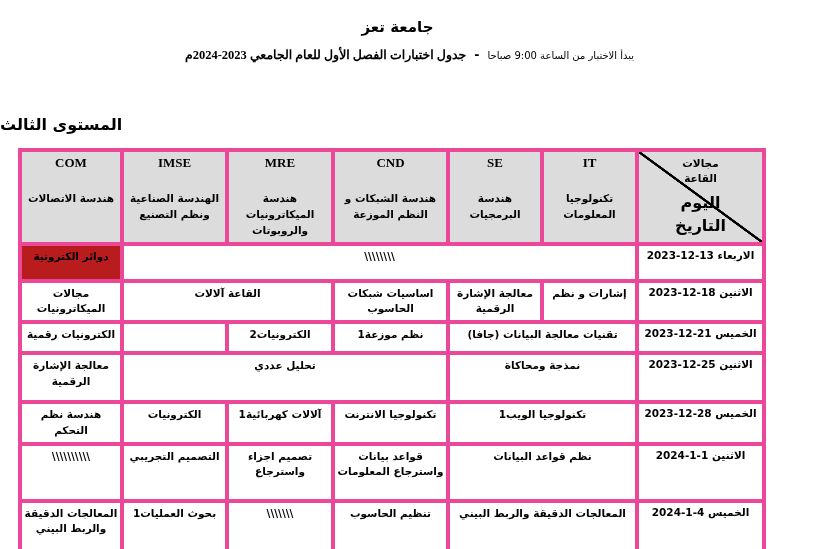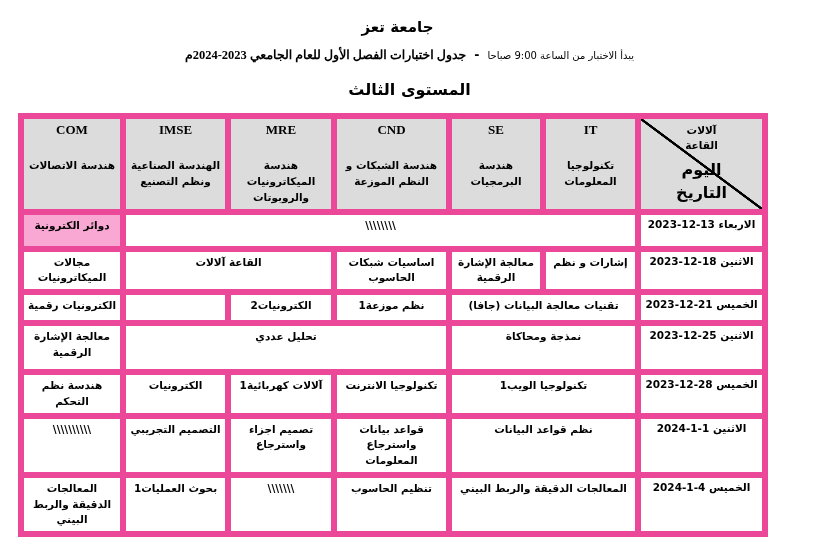--- a/index.html
+++ b/index.html
@@ -5,25 +5,25 @@
   html,body{margin:0;padding:0;background:#fff;}
   body{width:819px;height:549px;overflow:hidden;font-family:"DejaVu Sans",sans-serif;color:#000;}
 
   .univ-block{text-align:center;padding:16px 24px 0 0;font-weight:bold;font-size:15px;line-height:1.55;}
 
   .sched-line{text-align:center;margin-top:8px;font-size:12.5px;}
   .sched-title{font-weight:bold;font-size:12.5px;font-family:Liberation Serif, serif;}
   .sched-sep{font-weight:bold;padding:0 4px;}
   .sched-note{font-size:10px;}
 
-  .level-title{text-align:center;margin-top:17px;font-weight:bold;font-size:16px;}
+  .level-title{margin-top:52px;font-weight:bold;font-size:16px;}
 
   table.exam{border-collapse:collapse;table-layout:fixed;margin:14px 0 0 18px;width:744px;
     border:3px solid #000;}
-  table.exam th,table.exam td{border:6px solid #ec4899;vertical-align:top;text-align:center;
+  table.exam th,table.exam td{border:4px solid #ec4899;vertical-align:top;text-align:center;
     font-weight:bold;padding:3px 2px;overflow:hidden;}
 
   thead tr{height:85px;}
   tbody tr:nth-child(1){height:37px;}
   tbody tr:nth-child(2){height:40px;}
   tbody tr:nth-child(3){height:31px;}
   tbody tr:nth-child(4){height:49px;}
   tbody tr:nth-child(5){height:30px;}
   tbody tr:nth-child(6){height:57px;}
   tbody tr:nth-child(7){height:54px;}
@@ -32,21 +32,21 @@
   .dept-code{font-family:"Liberation Serif","DejaVu Serif",serif;font-size:13px;font-weight:bold;}
   .dept-name{font-size:10.5px;font-weight:bold;margin-top:20px;line-height:1.5;}
 
   th.corner{background-color:#dcdcdc;position:relative;padding:0;
     background-image:linear-gradient(to top right,transparent calc(50% - 1.5px),#000 calc(50% - 1px),#000 calc(50% + 1px),transparent calc(50% + 1.5px));}
   .corner-top{position:absolute;top:4px;left:0;right:0;font-size:10.5px;line-height:1.45;}
   .corner-bottom{position:absolute;bottom:4px;left:0;right:0;font-size:16px;line-height:1.45;}
 
   td.date-cell{font-size:10.5px;padding-top:4px;}
   td.exam-cell{font-size:10.5px;line-height:1.5;}
-  td.highlight{background:#f9a8d4;}
+  td.highlight{background:#b91c1c;}
   td.slash{letter-spacing:0px;}
 </style>
 </head>
 <body>
 
 <div class="univ-block">
   <div>جامعة تعز</div>
 </div>
 
 <div class="sched-line">
@@ -64,21 +64,21 @@
       <col style="width:94px">
     <col style="width:115px">
       <col style="width:106px">
       <col style="width:105px">
       <col style="width:102px">
   </colgroup>
   <thead>
     <tr>
       <th class="corner">
         <div class="corner-top">
-          <div>آلالات</div>
+          <div>مجالات</div>
           <div>القاعة</div>
         </div>
         <div class="corner-bottom">
           <div>اليوم</div>
           <div>التاريخ</div>
         </div>
       </th>
       <th class="col-head">
         <div class="dept-code">IT</div>
         <div class="dept-name">تكنولوجيا المعلومات</div>

